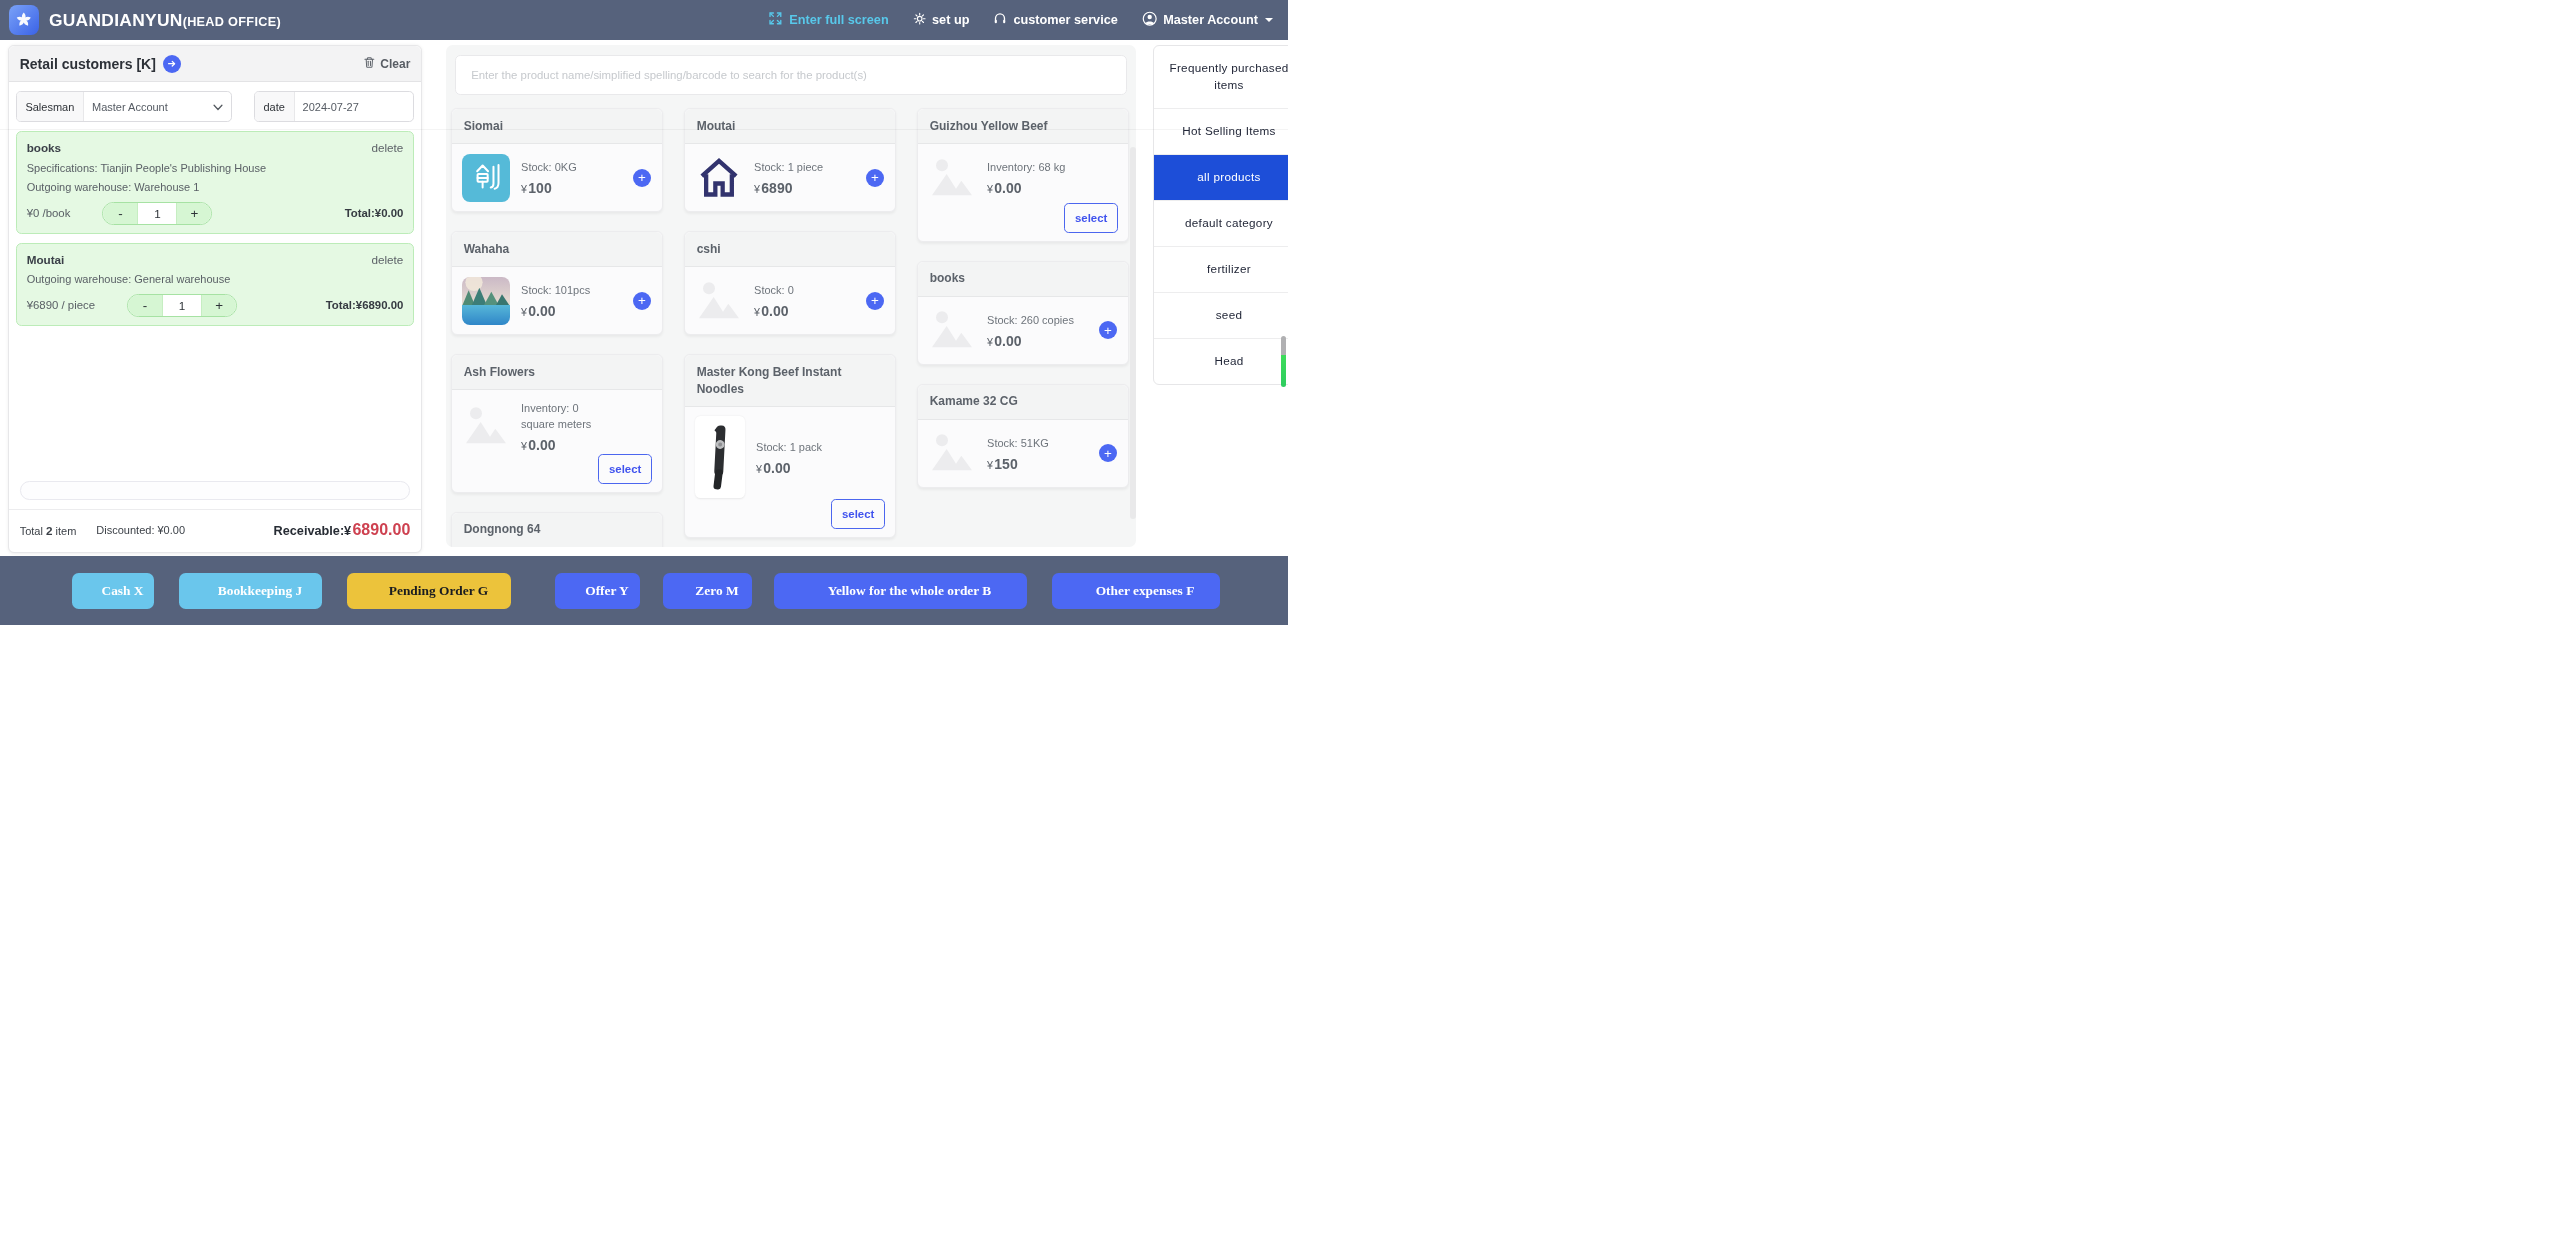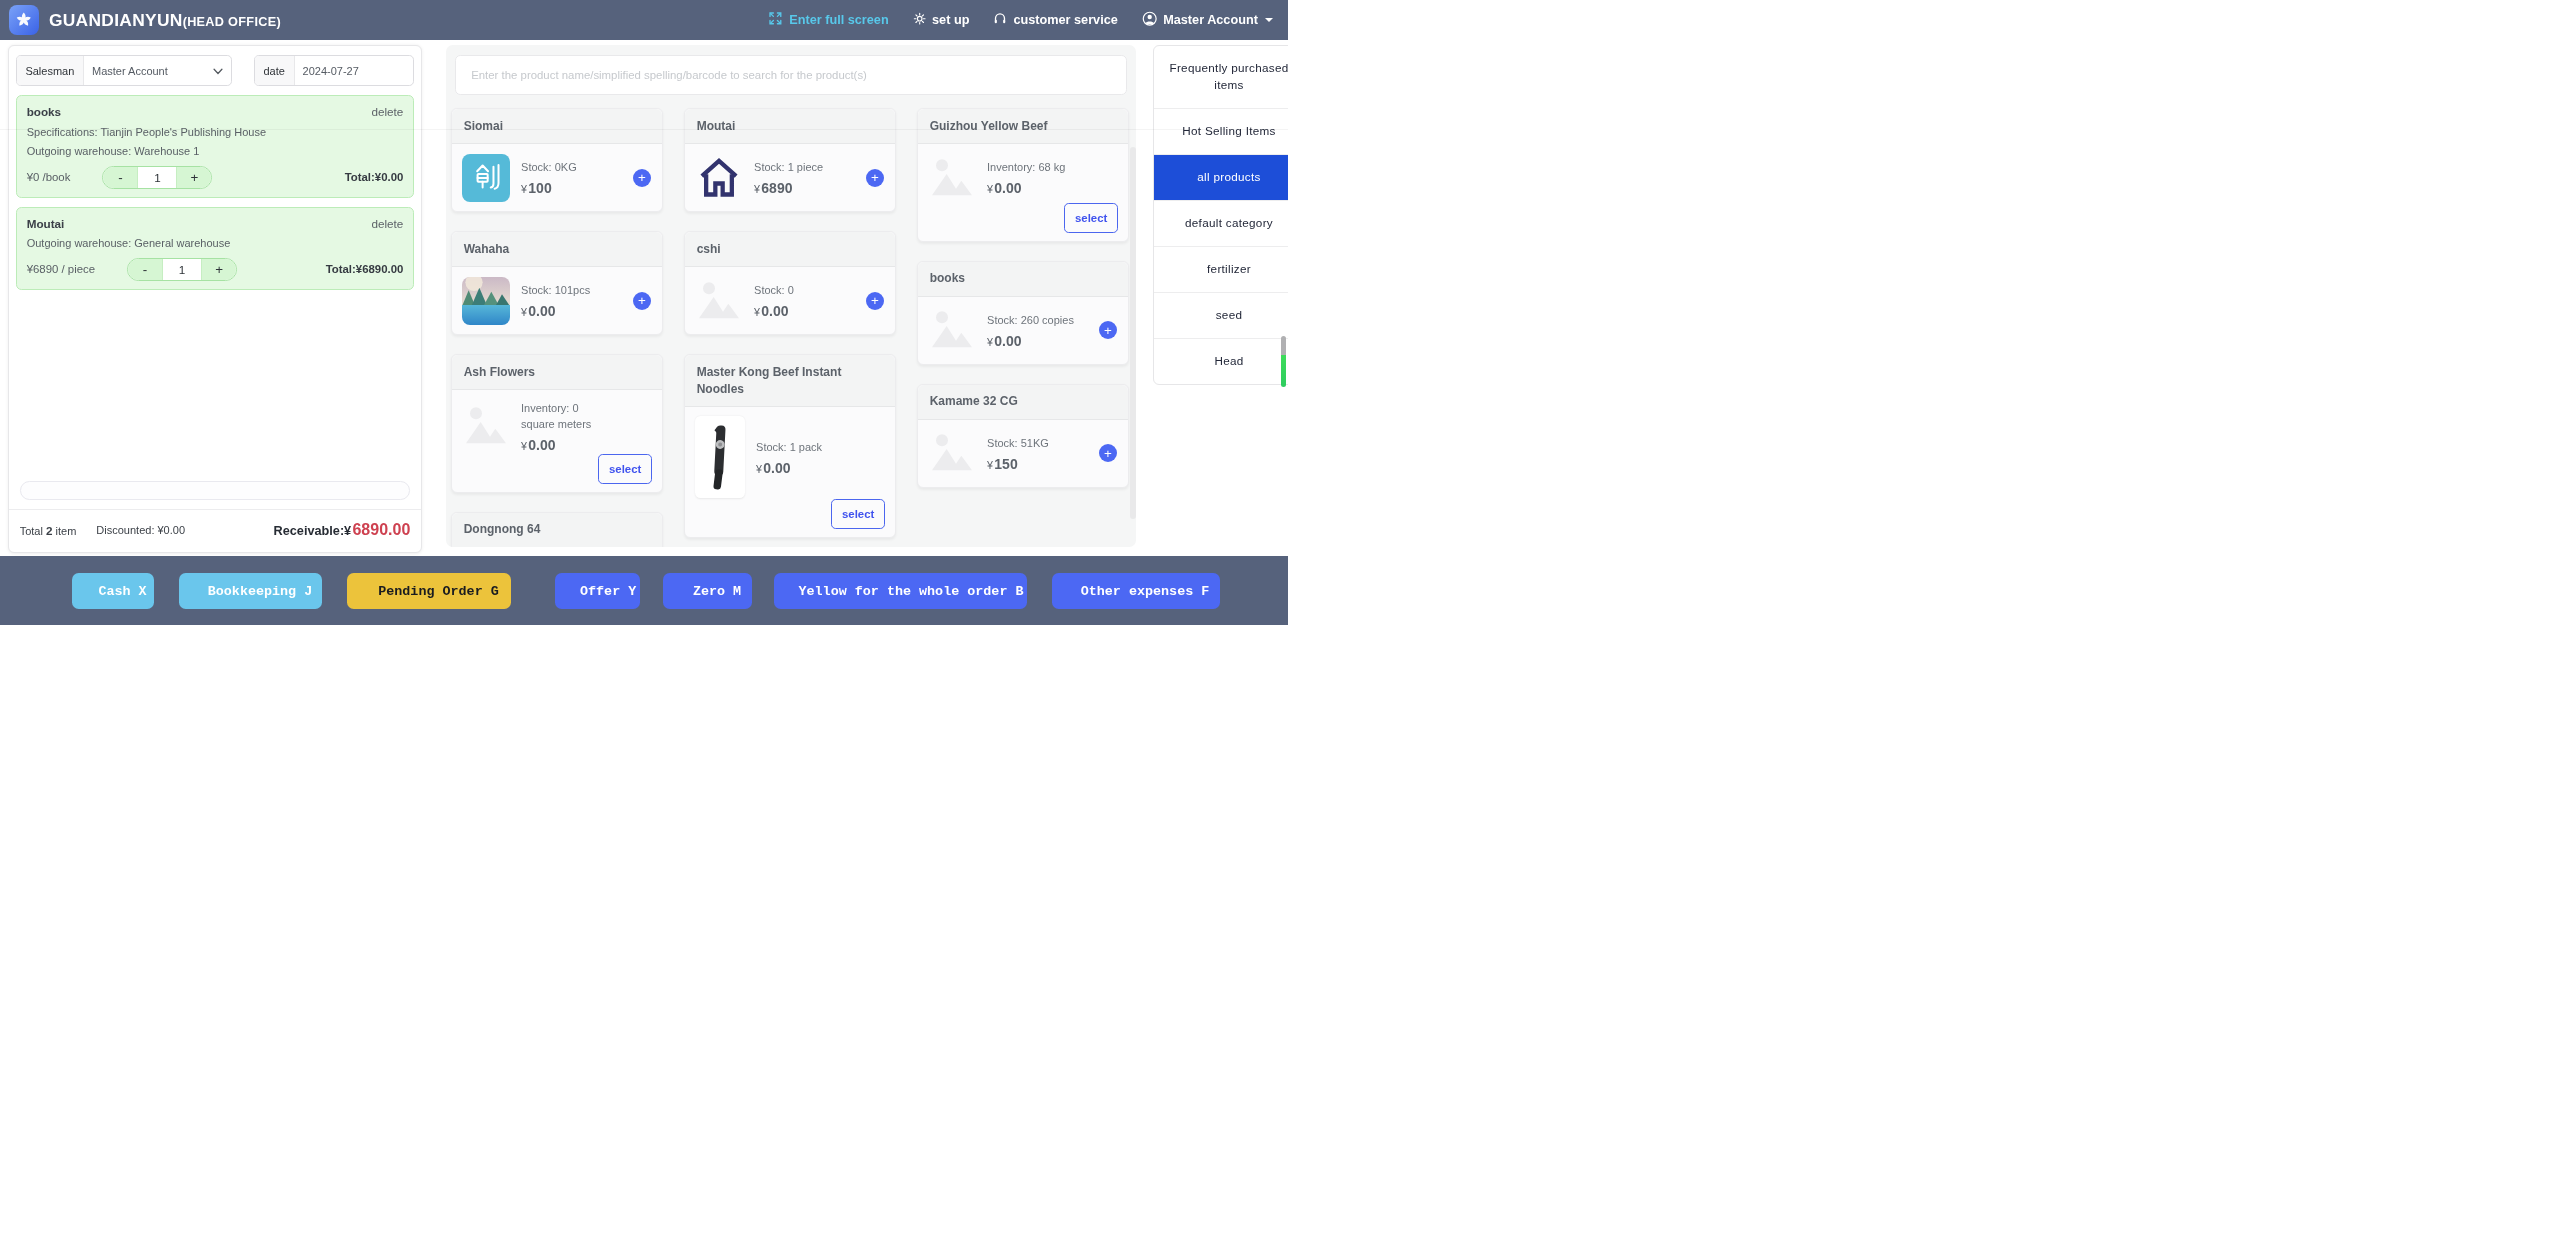--- a/index.html
+++ b/index.html
@@ -122,21 +122,21 @@
   .side-item.active { background:#1d4ed8; color:#fff; }
 
   
   .page-scroll-thumb { position:absolute; right:2px; top:296px; width:5.4px; z-index:40; }
   .pst-gray { height:19px; background:#b0b0b2; border-radius:2.7px 2.7px 0 0; }
   .pst-green { height:32px; background:linear-gradient(#3ddc5a,#2ecc5f); border-radius:0 0 2.7px 2.7px; }
 
   
   .bottombar { height:70px; background:#56627c; display:flex; align-items:center; }
   .bb-btn { height:36px; border:none; border-radius:6.7px; font-size:13.4px; font-weight:600;
-            cursor:pointer; color:#fff; font-family:Liberation Mono, monospace; white-space:nowrap;padding-left:25px; }
+            cursor:pointer; color:#fff; font-family:Liberation Serif, serif; white-space:nowrap;padding-left:25px; }
   .bb-lightblue { background:#6ac6ec; }
   .bb-yellow { background:#ecc33b; color:#1a1c20; }
   .bb-blue { background:#4c68f3; }
   .bb-1 { width:82px; margin-left:72px; }
   .bb-2 { width:143px; margin-left:25px; }
   .bb-3 { width:164px; margin-left:25px; }
   .bb-4 { width:85px; margin-left:44px; }
   .bb-5 { width:89px; margin-left:23px; }
   .bb-6 { width:253px; margin-left:21.5px; }
   .bb-7 { width:168px; margin-left:25px; }
@@ -203,20 +203,41 @@
       <span>Master Account</span>
       <span class="caret-down"></span>
     </div>
   </div>
 </div>
 
 <div class="main">
   <div class="hairline-page"></div>
 
   <div class="left-panel">
+    <div class="panel-header">
+      <span class="panel-title">Retail customers [K]</span>
+      <span class="go-circle">
+        <svg width="11.4" height="11.4" viewBox="0 0 22 22" fill="none" stroke="#fff" stroke-width="2.4" stroke-linecap="round" stroke-linejoin="round">
+          <path d="M5 11 H16.5"></path>
+            <path d="M12 6.5 L16.5 11 L12 15.5"></path>
+        </svg>
+      </span>
+      <span class="clear-btn">
+        <span>
+          <svg width="12.7" height="12.7" viewBox="0 0 20 20" fill="none" stroke="#60656c" stroke-width="1.6" stroke-linecap="round">
+            <path d="M3 5.2 H17"></path>
+              <path d="M7 5 V3.6 Q7 2.6 8 2.6 H12 Q13 2.6 13 3.6 V5"></path>
+            <path d="M5 5.2 L5.8 17 Q5.9 17.9 6.8 17.9 H13.2 Q14.1 17.9 14.2 17 L15 5.2"></path>
+            <path d="M8.2 8.2 V14.8"></path>
+              <path d="M11.8 8.2 V14.8"></path>
+          </svg>
+        </span>
+        <span>Clear</span>
+      </span>
+    </div>
 
     <div class="filters">
       <div class="fgroup salesman">
         <span class="flabel">Salesman</span>
         <span class="fvalue">
           <span>Master Account</span>
           <span class="chev">
             <svg width="10" height="6.7" viewBox="0 0 14 9" fill="none" stroke="#565b61" stroke-width="1.8" stroke-linecap="round">
                 <path d="M1.5 1.5 L7 7.5 L12.5 1.5"></path>
               </svg>

